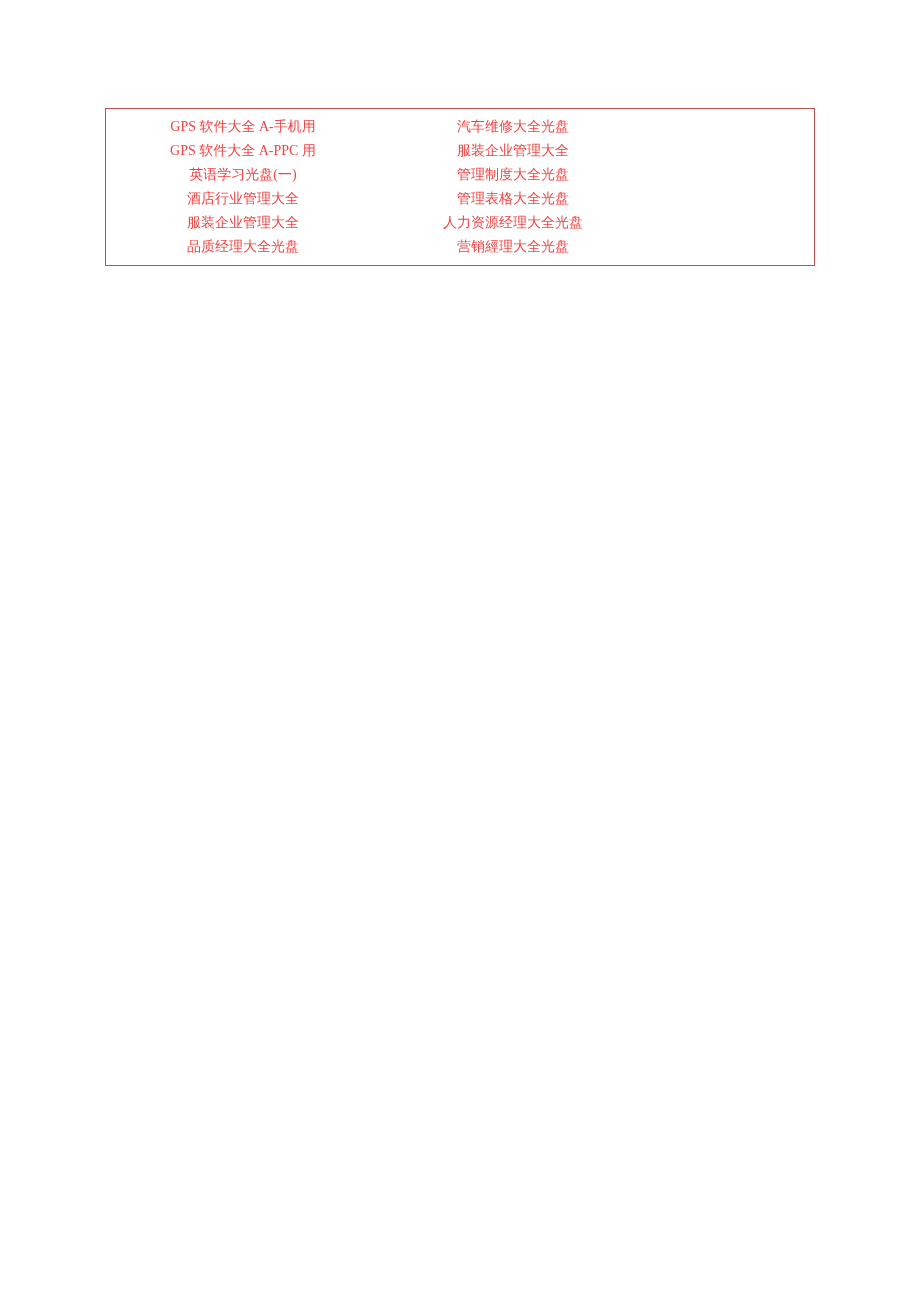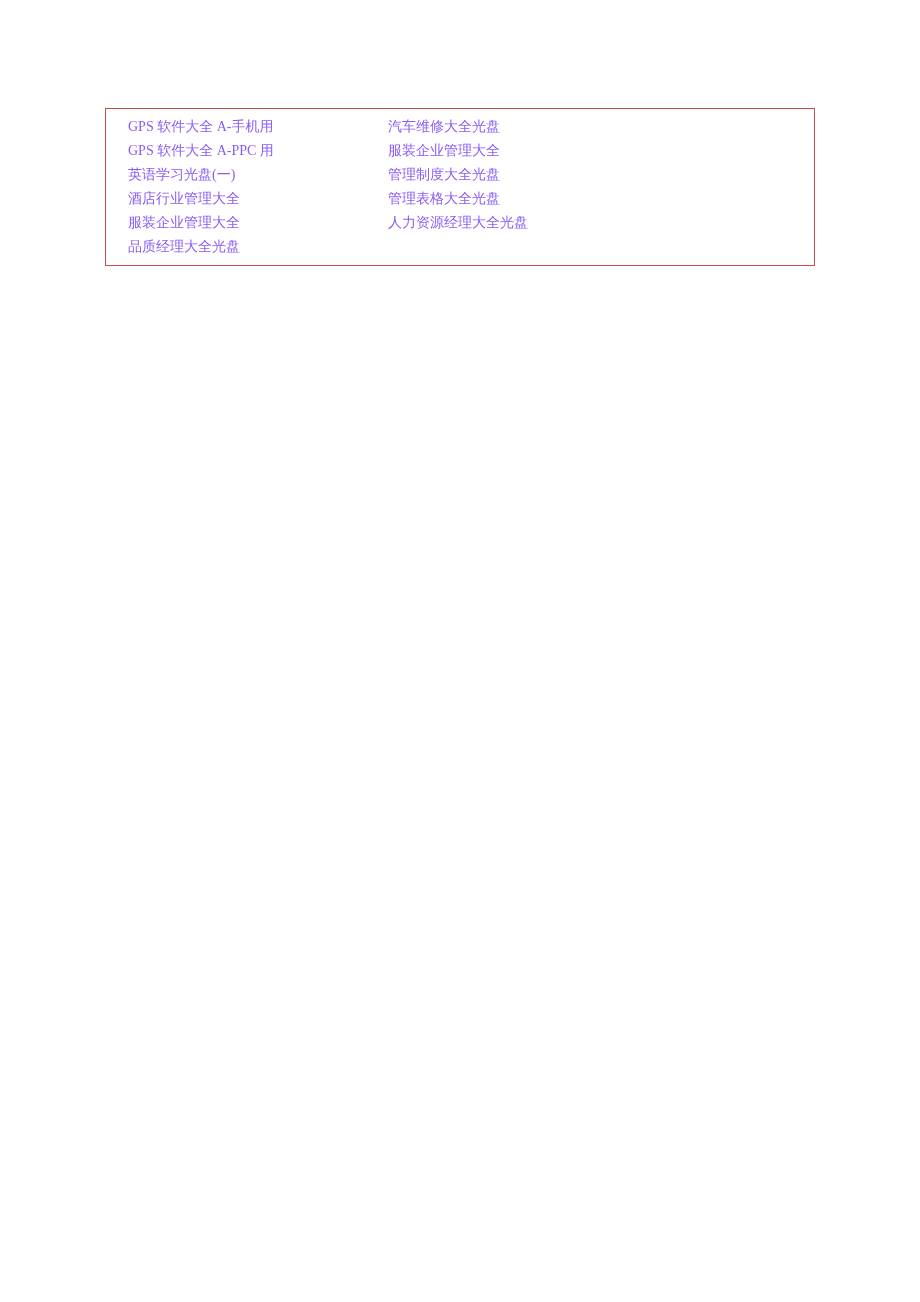--- a/index.html
+++ b/index.html
@@ -35,35 +35,37 @@
     }
     .item {
       line-height: 24px;
       height: 24px;
       white-space: nowrap;
     }
     .category {
       color: #0000cc;
     }
     .link {
-      color: #8b5cf6;
+      color: #ef4444;
+      text-align: center;
     }
   </style>
 </head>
 <body>
 
 <div class="container">
   <div class="column col2">
     <div class="item link">GPS 软件大全 A-手机用</div>
     <div class="item link">GPS 软件大全 A-PPC 用</div>
     <div class="item link">英语学习光盘(一)</div>
     <div class="item link">酒店行业管理大全</div>
     <div class="item link">服装企业管理大全</div>
     <div class="item link">品质经理大全光盘</div>
   </div>
   <div class="column col3">
     <div class="item link">汽车维修大全光盘</div>
     <div class="item link">服装企业管理大全</div>
     <div class="item link">管理制度大全光盘</div>
     <div class="item link">管理表格大全光盘</div>
     <div class="item link">人力资源经理大全光盘</div>
+    <div class="item link">营销經理大全光盘</div>
   </div>
 </div>
 
 </body></html>

